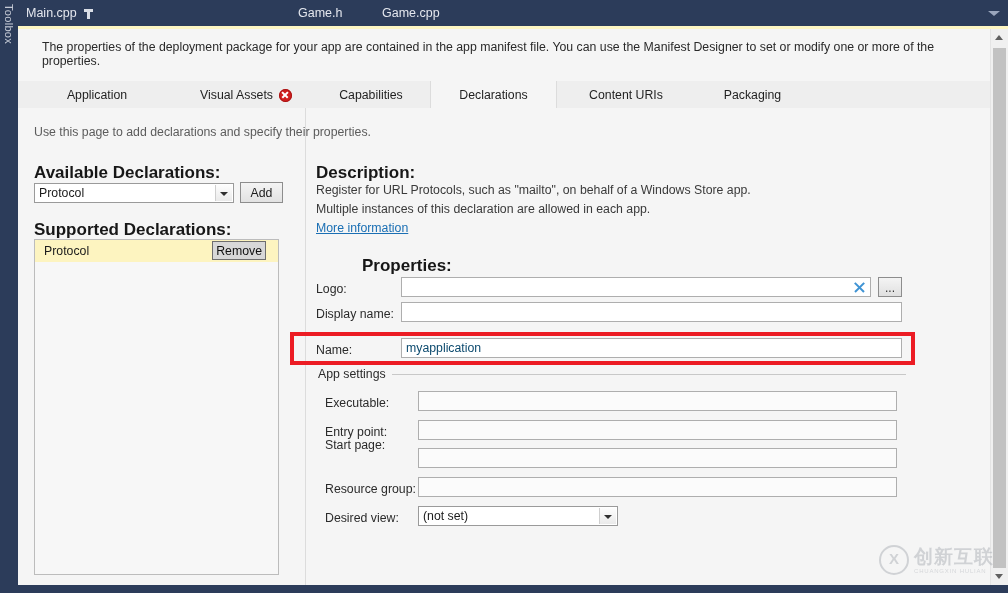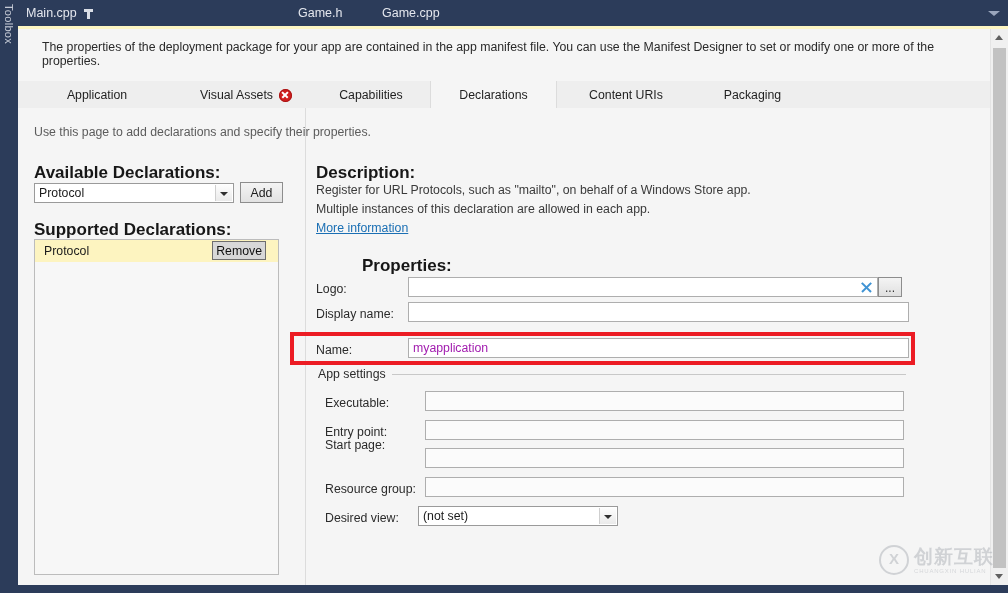--- a/index.html
+++ b/index.html
@@ -279,24 +279,23 @@
     cursor: pointer;
   }
 
   
   .txt {
     position: absolute;
     background: #fff;
     border: 1px solid #aeaeae;
     box-sizing: border-box;
     font-size: 12.3px;
-    color: #a21caf;
+    color: #0c4a6e;
     display: flex; align-items: center;
     padding-left: 4px;
-    margin-left: 7px;
   }
   .txt.dim { background: #fbfbfb; }
   .clear-x {
     position: absolute; right: 5px; top: 50%;
     transform: translateY(-50%);
     width: 11px; height: 11px;
     cursor: pointer;
   }
   .clear-x::before, .clear-x::after {
     content: "";

